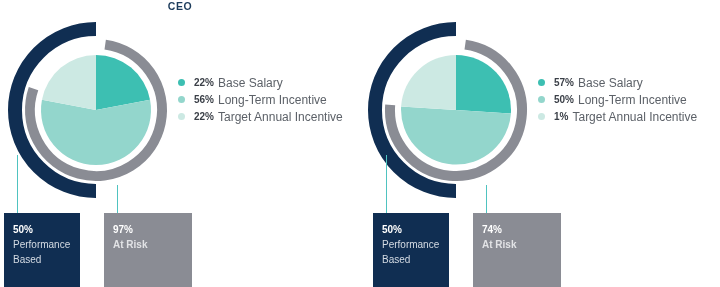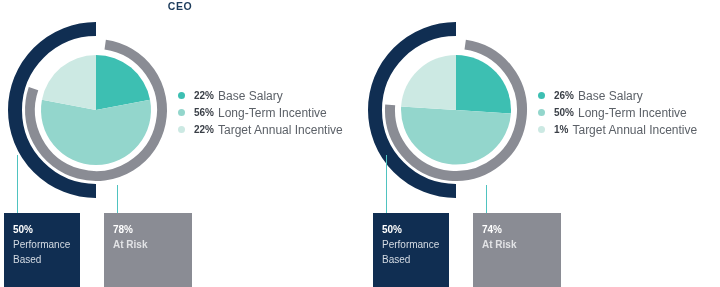--- a/index.html
+++ b/index.html
@@ -50,21 +50,20 @@
     width: 176px;
     height: 176px;
   }
   .rings svg { display: block; }
 
   .legend {
     position: absolute;
     left: 178px;
     top: 74px;
     width: 182px;
-    margin-top: 13px;
   }
   .legend-row {
     display: flex;
     align-items: center;
     height: 17px;
     white-space: nowrap;
   }
   .legend-dot {
     width: 7px;
     height: 7px;
@@ -161,21 +160,21 @@
     <div class="connector" style="left:17px; top:155px; height:58px;"></div>
     <div class="connector" style="left:117px; top:185px; height:28px;"></div>
 
     <div class="callout callout-navy" style="left:4px; top:213px; width:76px; height:74px;">
       <div class="callout-pct">50%</div>
       <div class="callout-label">Performance</div>
       <div class="callout-label">Based</div>
     </div>
 
     <div class="callout callout-gray" style="left:104px; top:213px; width:88px; height:74px;">
-      <div class="callout-pct">78%</div>
+      <div class="callout-pct">97%</div>
       <div class="callout-label">At Risk</div>
     </div>
   </div>
 
   <div class="panel panel-right">
 
     <div class="rings">
       <svg width="176" height="176" viewBox="0 0 176 176">
         <g>
           <path id="oa1" fill="none" stroke-width="14" d="M 88.00 7.00 A 81 81 0 0 0 88.00 169.00" stroke="#102e52"></path>
@@ -187,21 +186,21 @@
           <path id="p1s0" d="M 88 88 L 88.00 33.00 A 55 55 0 0 1 142.89 91.45 Z" fill="#3dbfb2"></path>
           <path id="p1s1" d="M 88 88 L 142.89 91.45 A 55 55 0 0 1 33.11 84.55 Z" fill="#93d6cc"></path>
           <path id="p1s2" d="M 88 88 L 33.11 84.55 A 55 55 0 0 1 88.00 33.00 Z" fill="#cce9e3"></path>
         </g>
       </svg>
     </div>
 
     <div class="legend">
       <div class="legend-row">
         <span class="legend-dot" id="l1d0" style="background: rgb(61, 191, 178);"></span>
-        <span class="legend-pct">26%</span>
+        <span class="legend-pct">57%</span>
         <span class="legend-label">Base Salary</span>
       </div>
       <div class="legend-row">
         <span class="legend-dot" id="l1d1" style="background: rgb(147, 214, 204);"></span>
         <span class="legend-pct">50%</span>
         <span class="legend-label">Long-Term Incentive</span>
       </div>
       <div class="legend-row">
         <span class="legend-dot" id="l1d2" style="background: rgb(204, 233, 227);"></span>
         <span class="legend-pct">1%</span>

